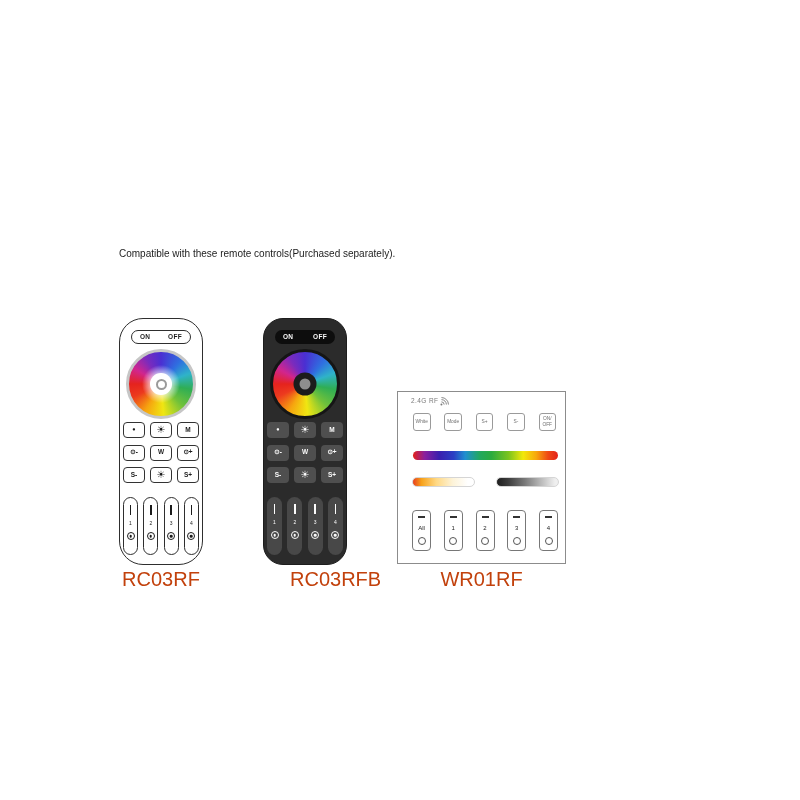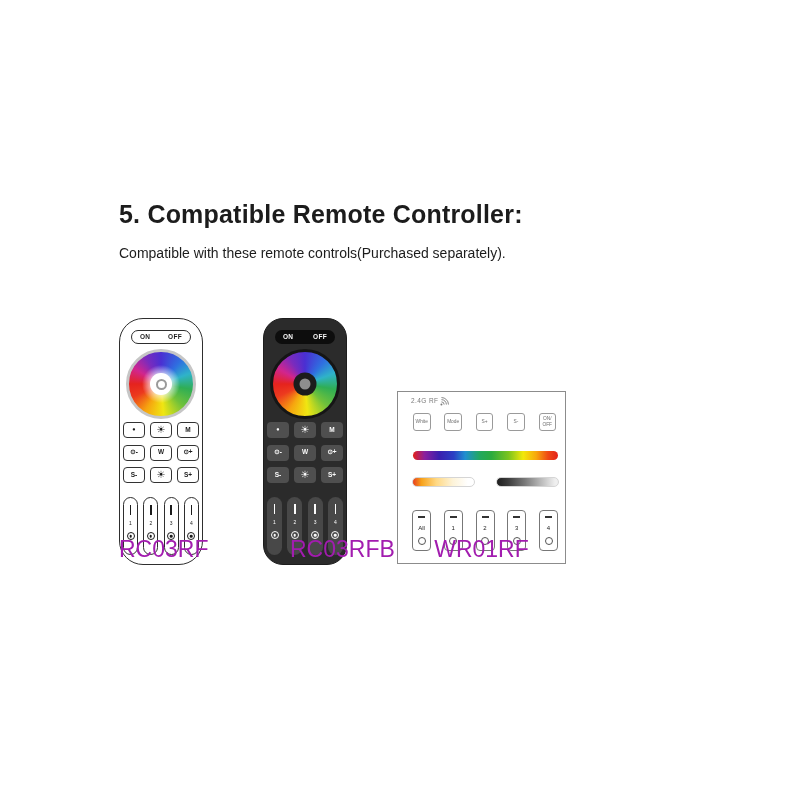--- a/index.html
+++ b/index.html
@@ -1,20 +1,20 @@
 <!DOCTYPE html>
 <html><head>
 <meta charset="utf-8">
 <style>
   html,body{margin:0;padding:0;background:#fff;}
   .page{position:relative;width:800px;height:800px;background:#ffffff;overflow:hidden;
         font-family:"Liberation Sans",sans-serif;color:#1c1c1c;}
   
   .title{position:absolute;left:119px;top:200px;font-size:25px;font-weight:700;letter-spacing:.2px;}
-  .desc{position:absolute;left:119px;font-size:14px;line-height:21px;}
+  .desc{position:absolute;left:119px;font-size:10px;line-height:21px;}
   .desc1{top:243px;}
   .desc2{top:264px;}
   
   .remote{position:absolute;top:318px;width:84px;height:247px;box-sizing:border-box;
           display:flex;flex-direction:column;align-items:center;padding-top:11px;}
   .remote-white{left:119px;background:#fff;border:1.6px solid #2e2e2e;border-radius:24px;}
   .remote-dark{left:263px;background:#2b2b2b;border:1.6px solid #1d1d1d;border-radius:20px;}
   .power-pill{width:60px;height:13.5px;border-radius:8px;box-sizing:border-box;
               display:flex;align-items:center;justify-content:space-between;padding:0 8px;
               font-size:6.5px;font-weight:700;letter-spacing:.3px;}
@@ -84,31 +84,30 @@
         background:linear-gradient(to right,#1e1e1e 0%,#3c3c3c 18%,#787878 45%,#b5b5b5 70%,#efefef 95%);}
   .pzones{position:absolute;left:14px;top:118px;width:146px;height:41px;
           display:flex;justify-content:space-between;}
   .pzone{box-sizing:border-box;width:19px;height:41px;border:1px solid #777;border-radius:4px;
          display:flex;flex-direction:column;align-items:center;}
   .pdash{width:7px;height:1.6px;background:#333;margin-top:5px;}
   .pznum{font-size:6px;color:#222;margin-top:7px;line-height:1;}
   .pzcircle{width:8px;height:8px;border:1px solid #555;border-radius:50%;box-sizing:border-box;
             margin-top:auto;margin-bottom:5px;}
   
-  .model-label{position:absolute;top:536px;font-size:23px;color:#a21caf;text-align:center;}
+  .model-label{position:absolute;top:568px;font-size:20px;color:#c2410c;text-align:center;}
   .ml-1{left:119px;width:84px;}
   .ml-2{left:263px;width:84px;margin-left:27px;}
   .ml-3{left:397px;width:169px;}
 </style>
 </head>
 <body>
 
 <div class="page">
 
-  <div class="title">5. Compatible Remote Controller:</div>
   <div class="desc desc1">Compatible with these remote controls(Purchased separately).</div>
 
   <div class="remote remote-white">
     <div class="power-pill">
       <span>ON</span>
       <span>OFF</span>
     </div>
     <div class="wheel">
       <div class="wheel-center">
         <div class="wheel-dot"></div>

